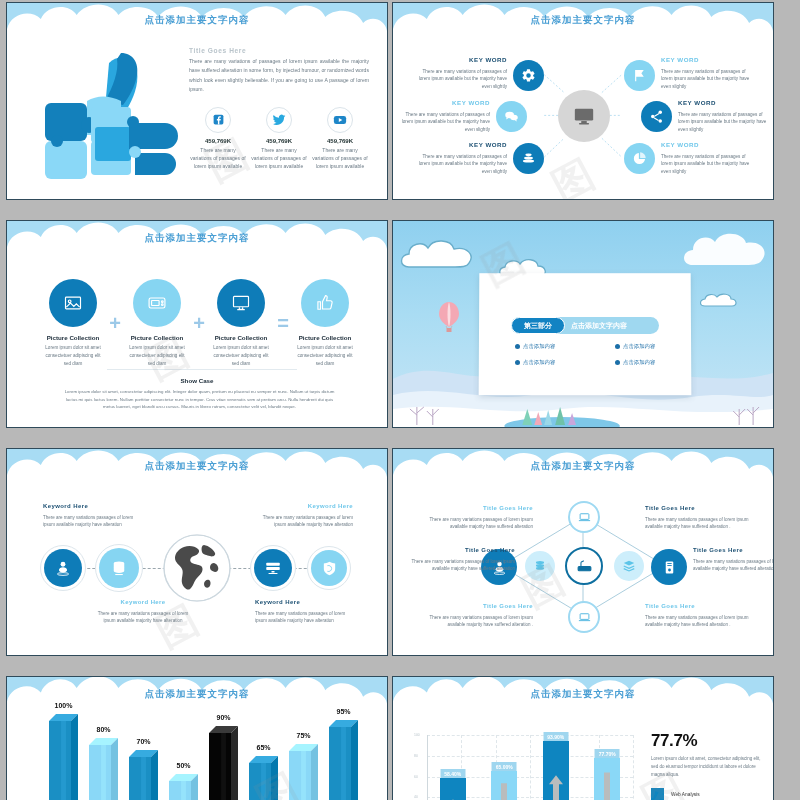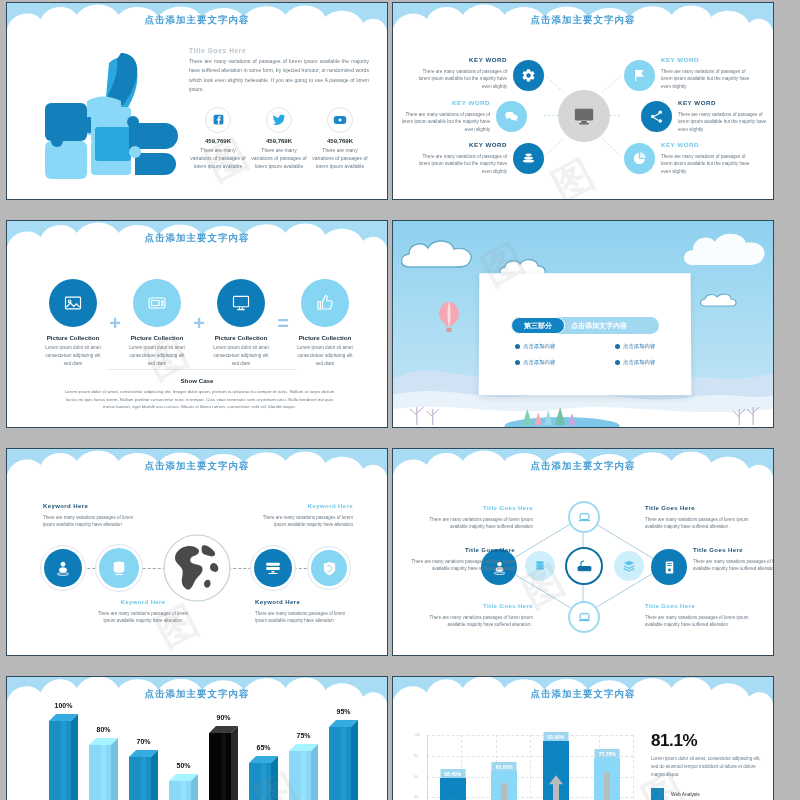--- a/index.html
+++ b/index.html
@@ -734,21 +734,21 @@
               <svg width="26" height="80.808" viewBox="0 0 26 80.808" style="position:absolute;left:0;bottom:0">
                 <path fill="#b9bcbd" d="M13,76.808 l-7,-9 h4 V14.545440000000001 h6 V67.808 h4 z"></path>
               </svg>
               <div class="s8-tag" style="top:-9px">77.70%</div>
             </div>
             <div class="s8-xl" style="left: 180.25px;">2030</div>
           </div>
     </div>
 
     <div class="s8-right">
-      <div class="s8-big">81.1%</div>
+      <div class="s8-big">77.7%</div>
       <div class="s8-desc">Lorem ipsum dolor sit amet, consectetur adipiscing elit, sed do eiusmod tempor incididunt ut labore et dolore magna aliqua.</div>
       <div id="s8legend">
             <div class="s8-leg">
               <span class="s8-sw" style="background:#0e85c0"></span>
               <span class="s8-lt">Web Analysis</span>
             </div>
             <div class="s8-leg">
               <span class="s8-sw" style="background:#8ad8f7"></span>
               <span class="s8-lt">Adobe Photoshop</span>
             </div>

